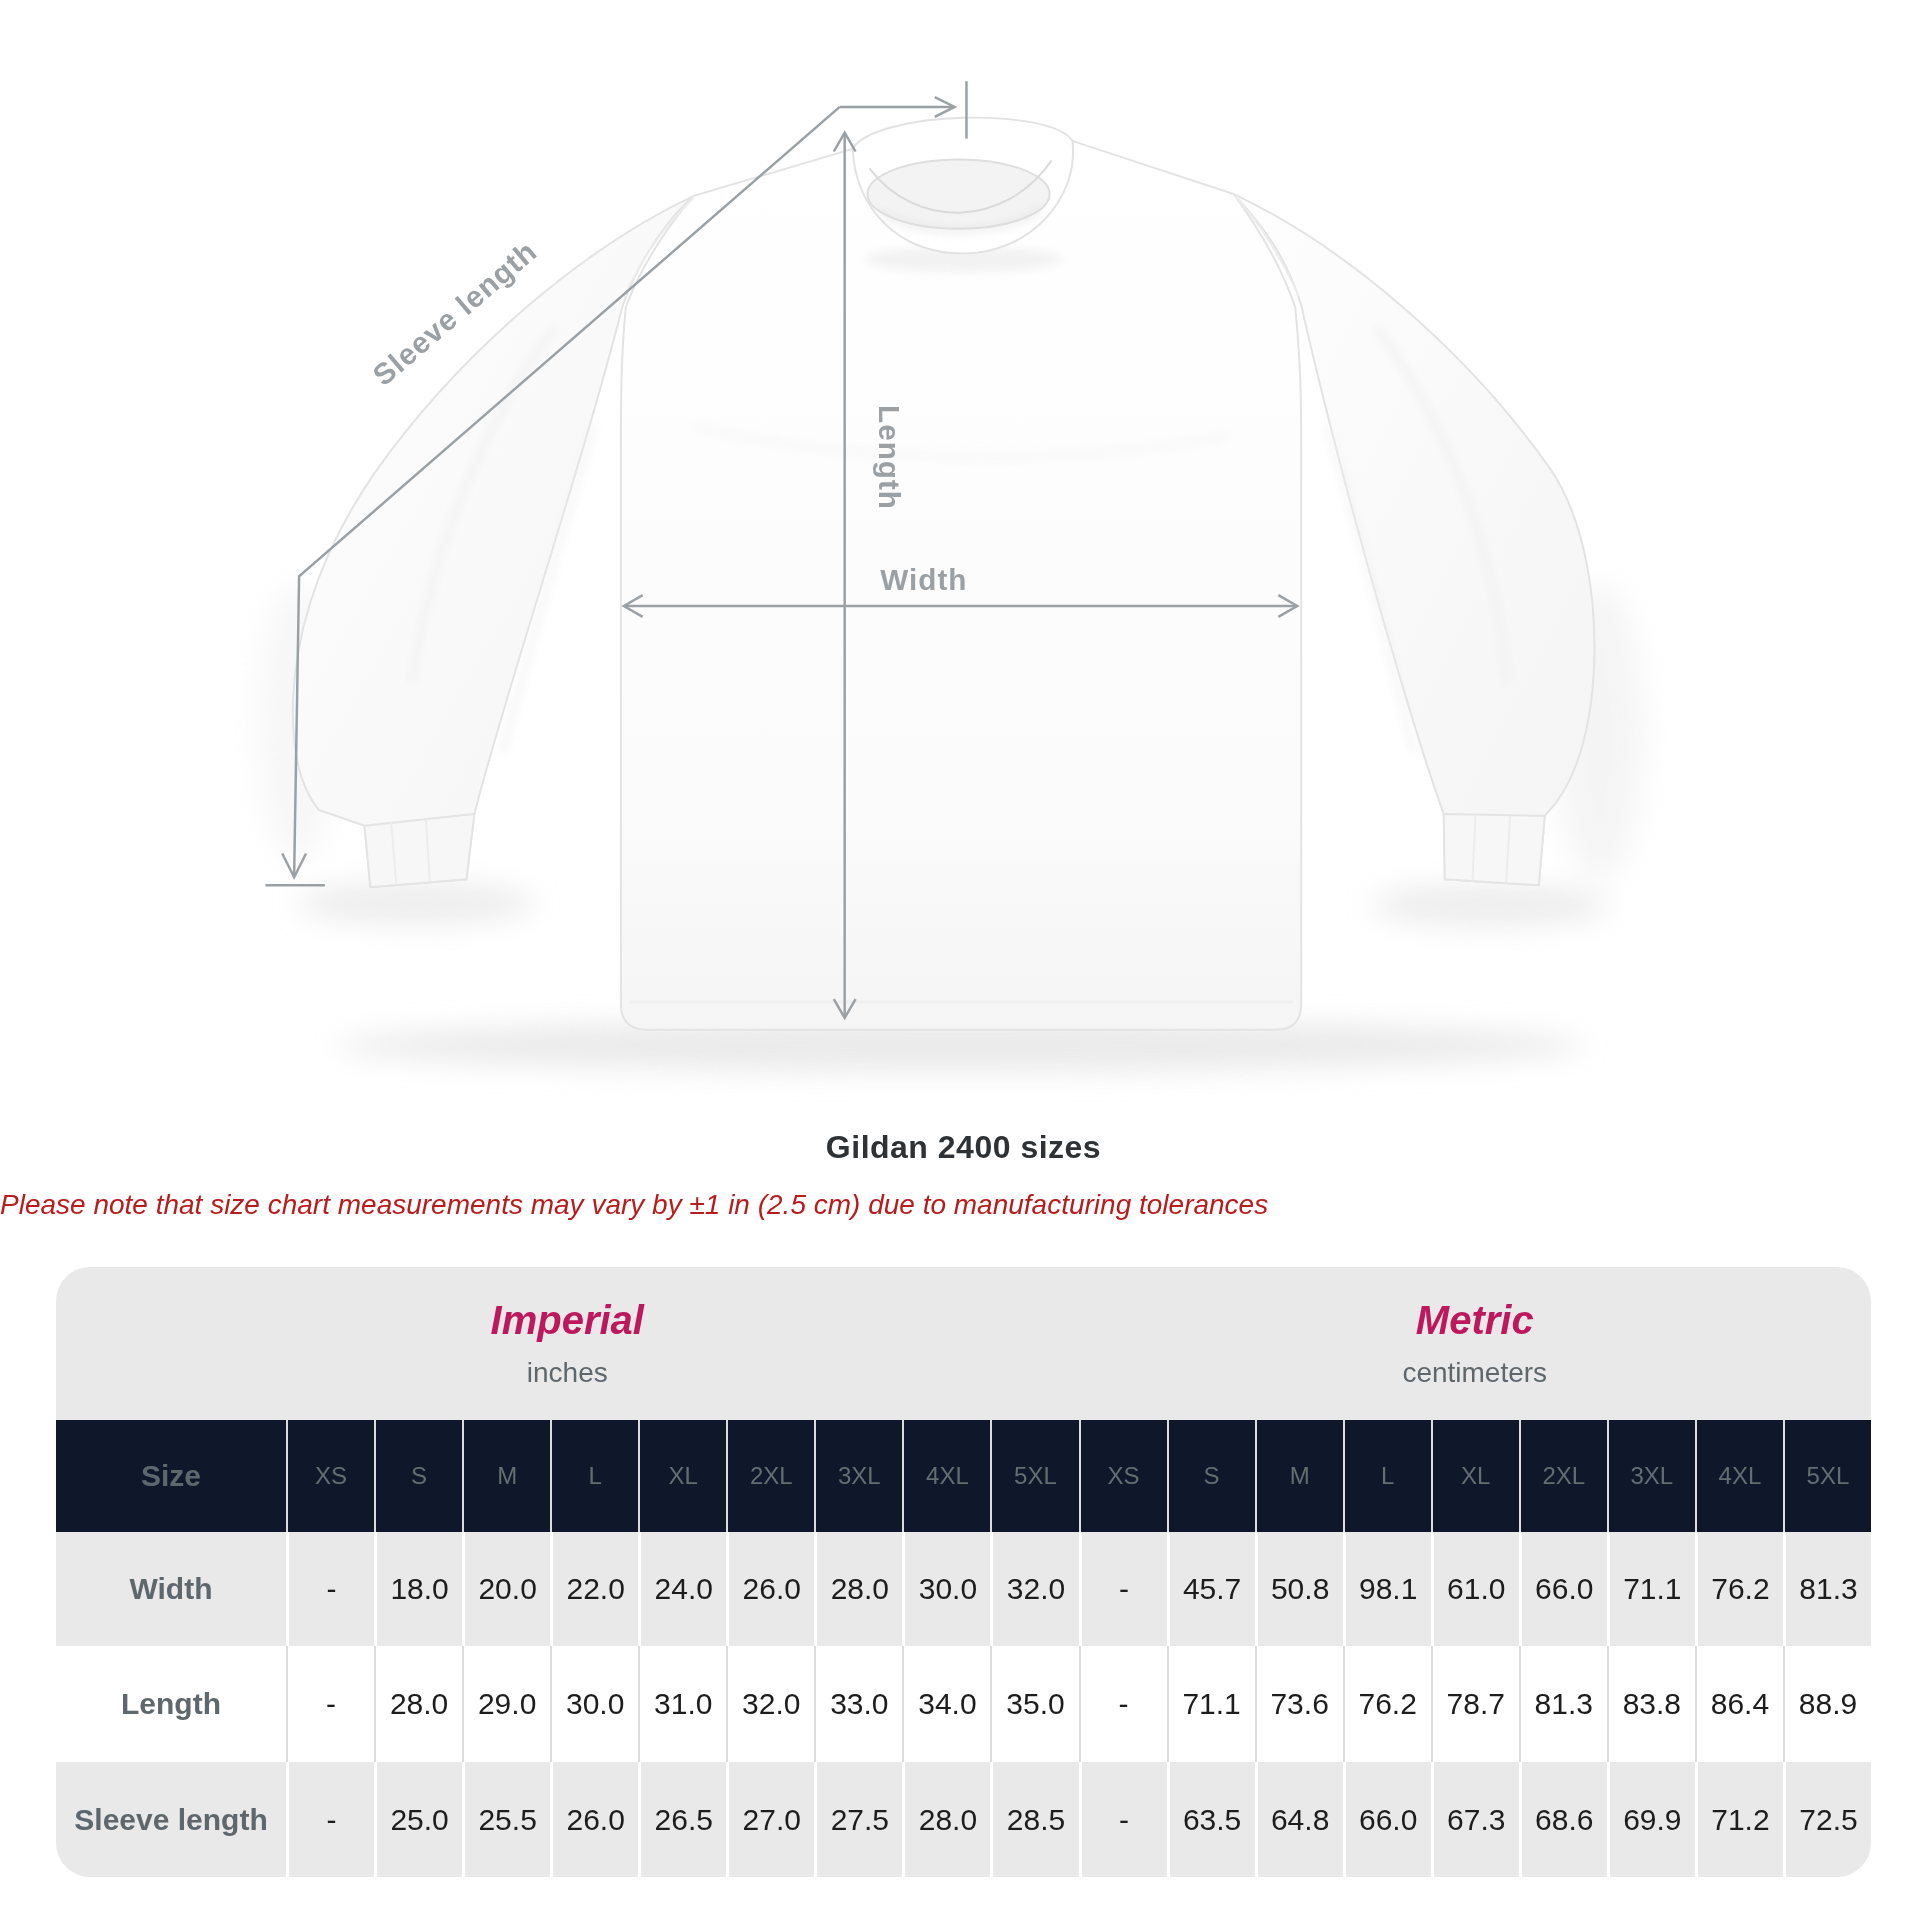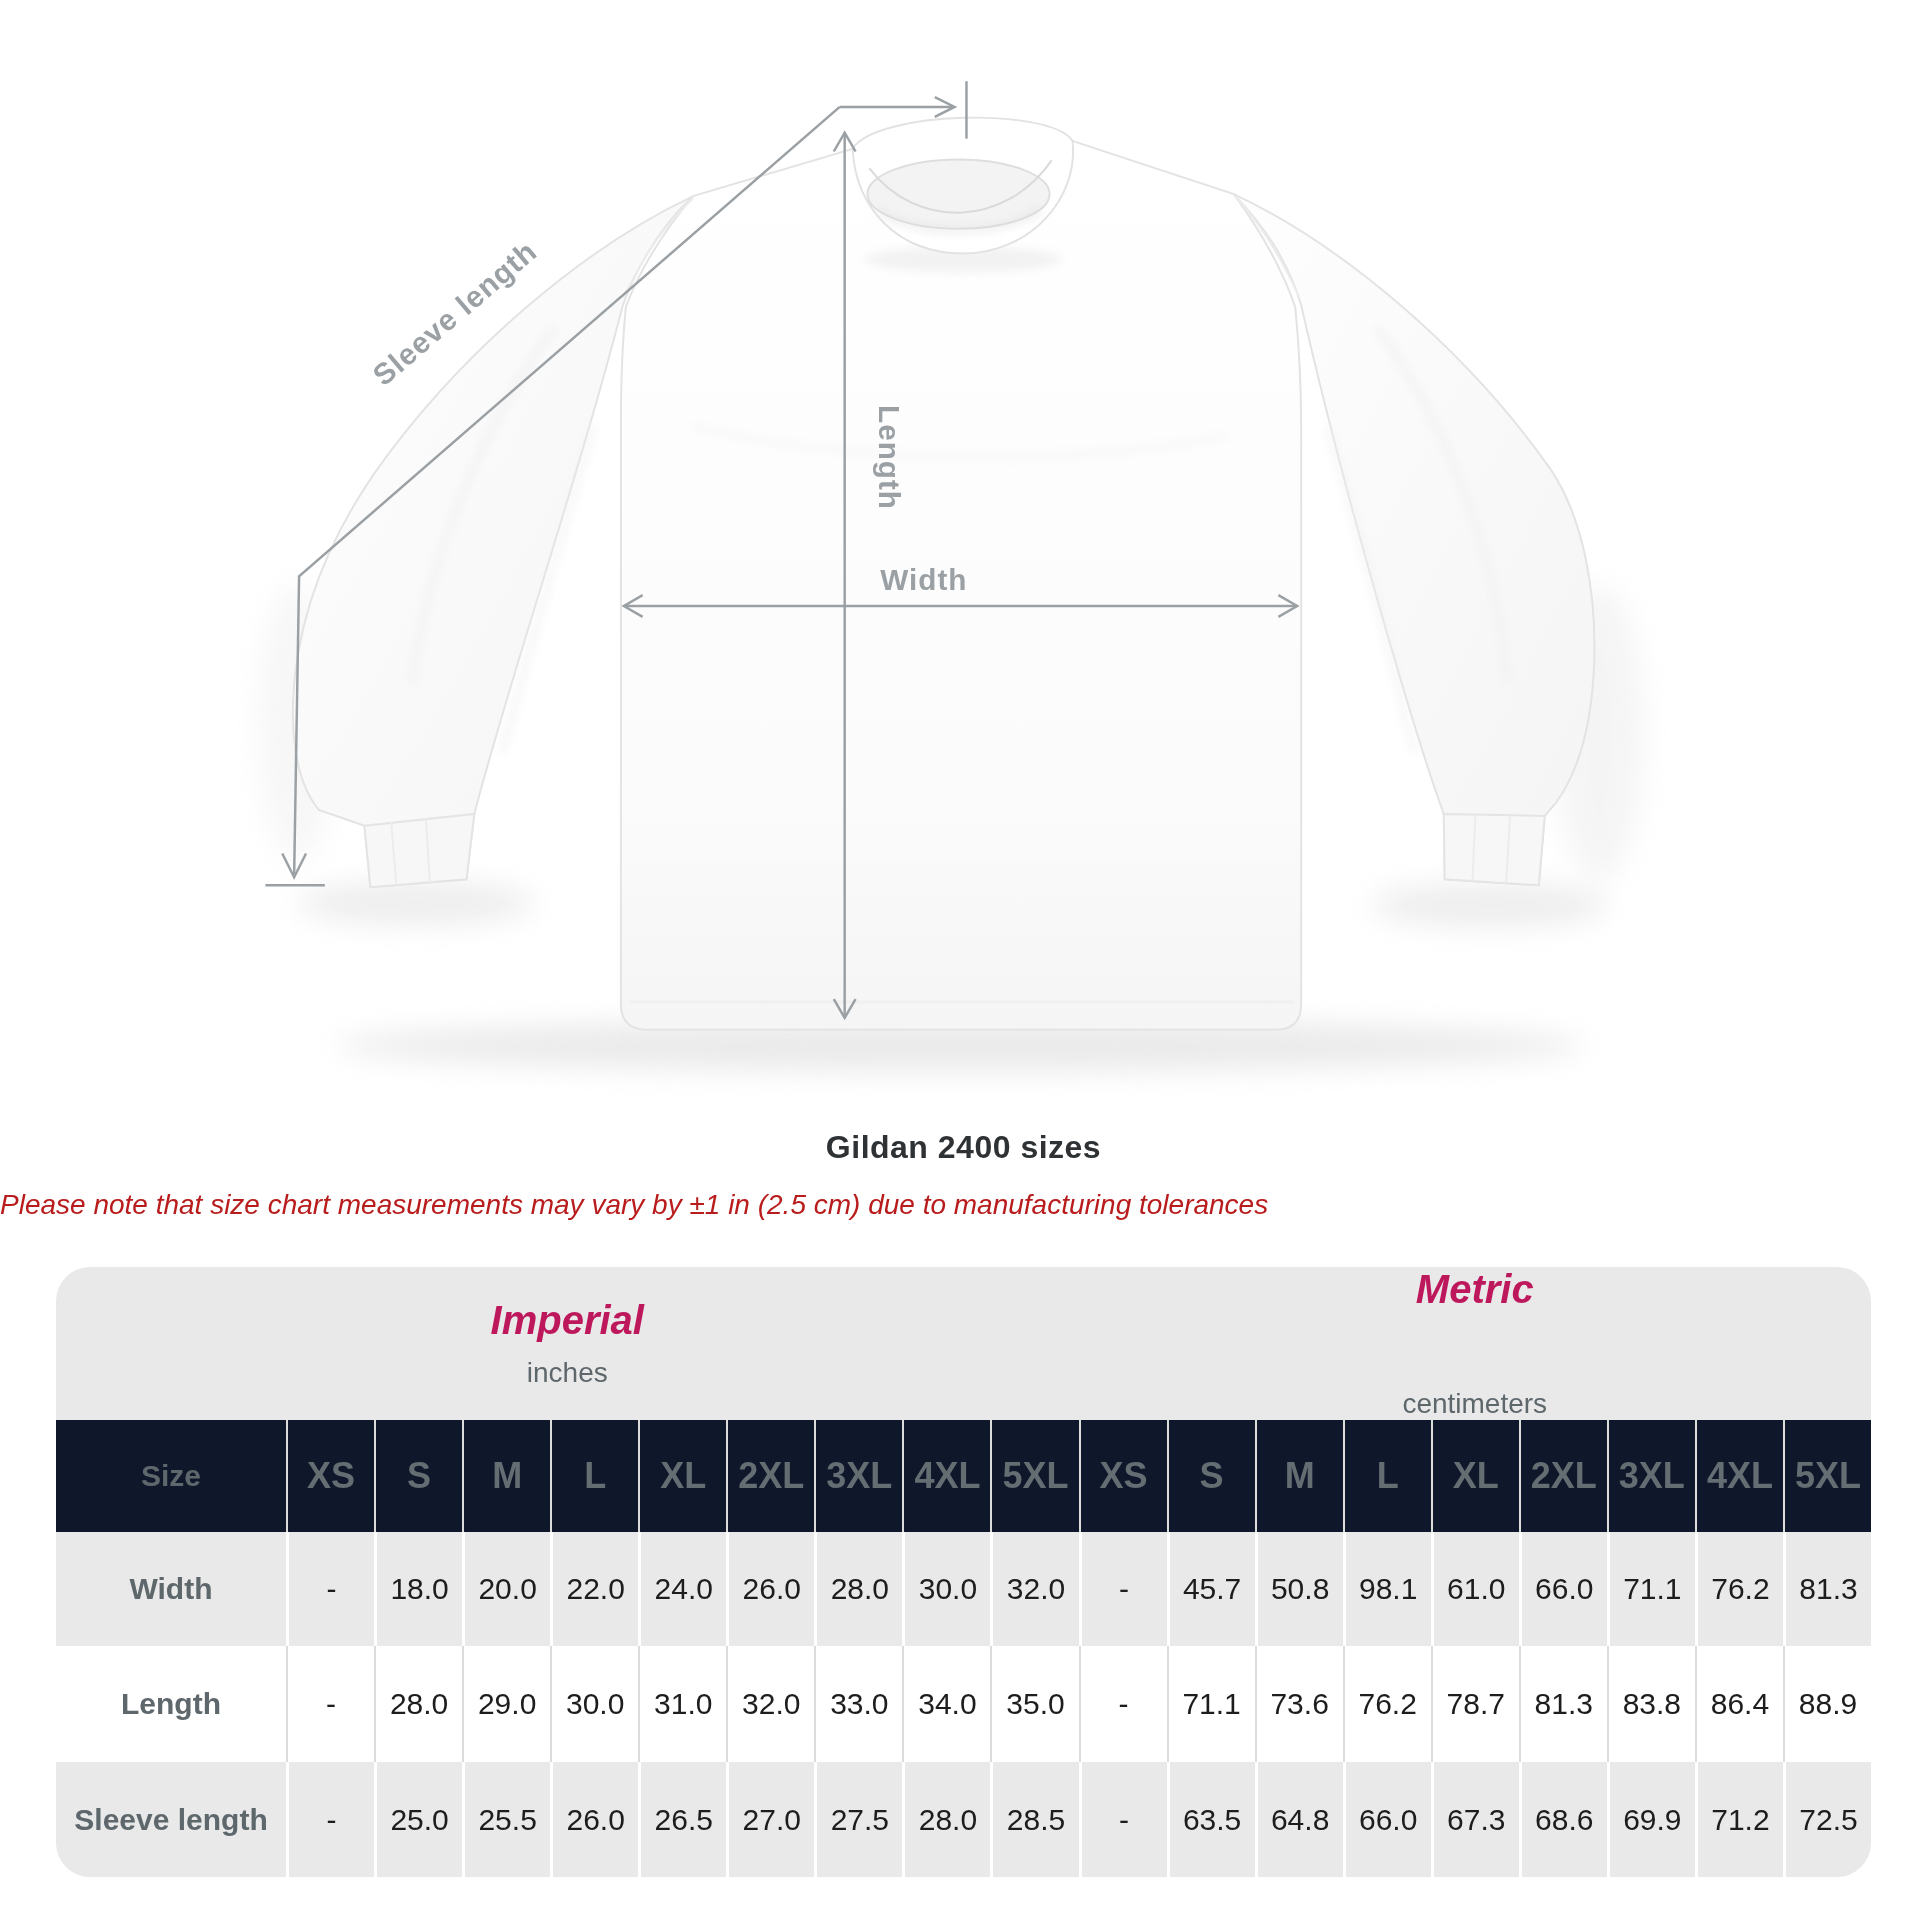--- a/index.html
+++ b/index.html
@@ -21,25 +21,25 @@
   .trow{display:grid;grid-template-columns:230px repeat(18,1fr);}
   .band{height:153px;background:#e9e9e9;}
   .r-size{height:112px;background:#0f172a;}
   .r-width{height:114px;background:#e9e9e9;}
   .r-length{height:116px;background:#ffffff;}
   .r-sleeve{height:115px;background:#e9e9e9;}
   .cell{display:flex;align-items:center;justify-content:center;min-width:0;}
   .row-white .cell + .cell{border-left:2px solid #dcdcdc;}
   .row-gray  .cell + .cell{border-left:3px solid #ffffff;}
   .lbl{font-weight:bold;color:#5e676c;font-size:30px;}
-  .szh{font-weight:bold;color:#646d72;font-size:36px;}
+  .szh{font-weight:normal;color:#646d72;font-size:24px;}
   .val{color:#1d1d1d;font-size:30px;}
   .unitcell{grid-column:span 10;display:flex;flex-direction:column;align-items:center;
             justify-content:center;gap:14px;}
-  .unitcell.metric{grid-column:span 9;justify-content:space-between;}
+  .unitcell.metric{grid-column:span 9;}
   .unit-name{font-size:40px;font-weight:bold;font-style:italic;color:#be185d;}
   .unit-sub{font-size:28px;color:#5e676c;}
 </style>
 </head>
 <body>
 
 <div class="page">
 
   <svg class="diagram" viewBox="0 0 1946 1120" xmlns="http://www.w3.org/2000/svg">
     <defs>

